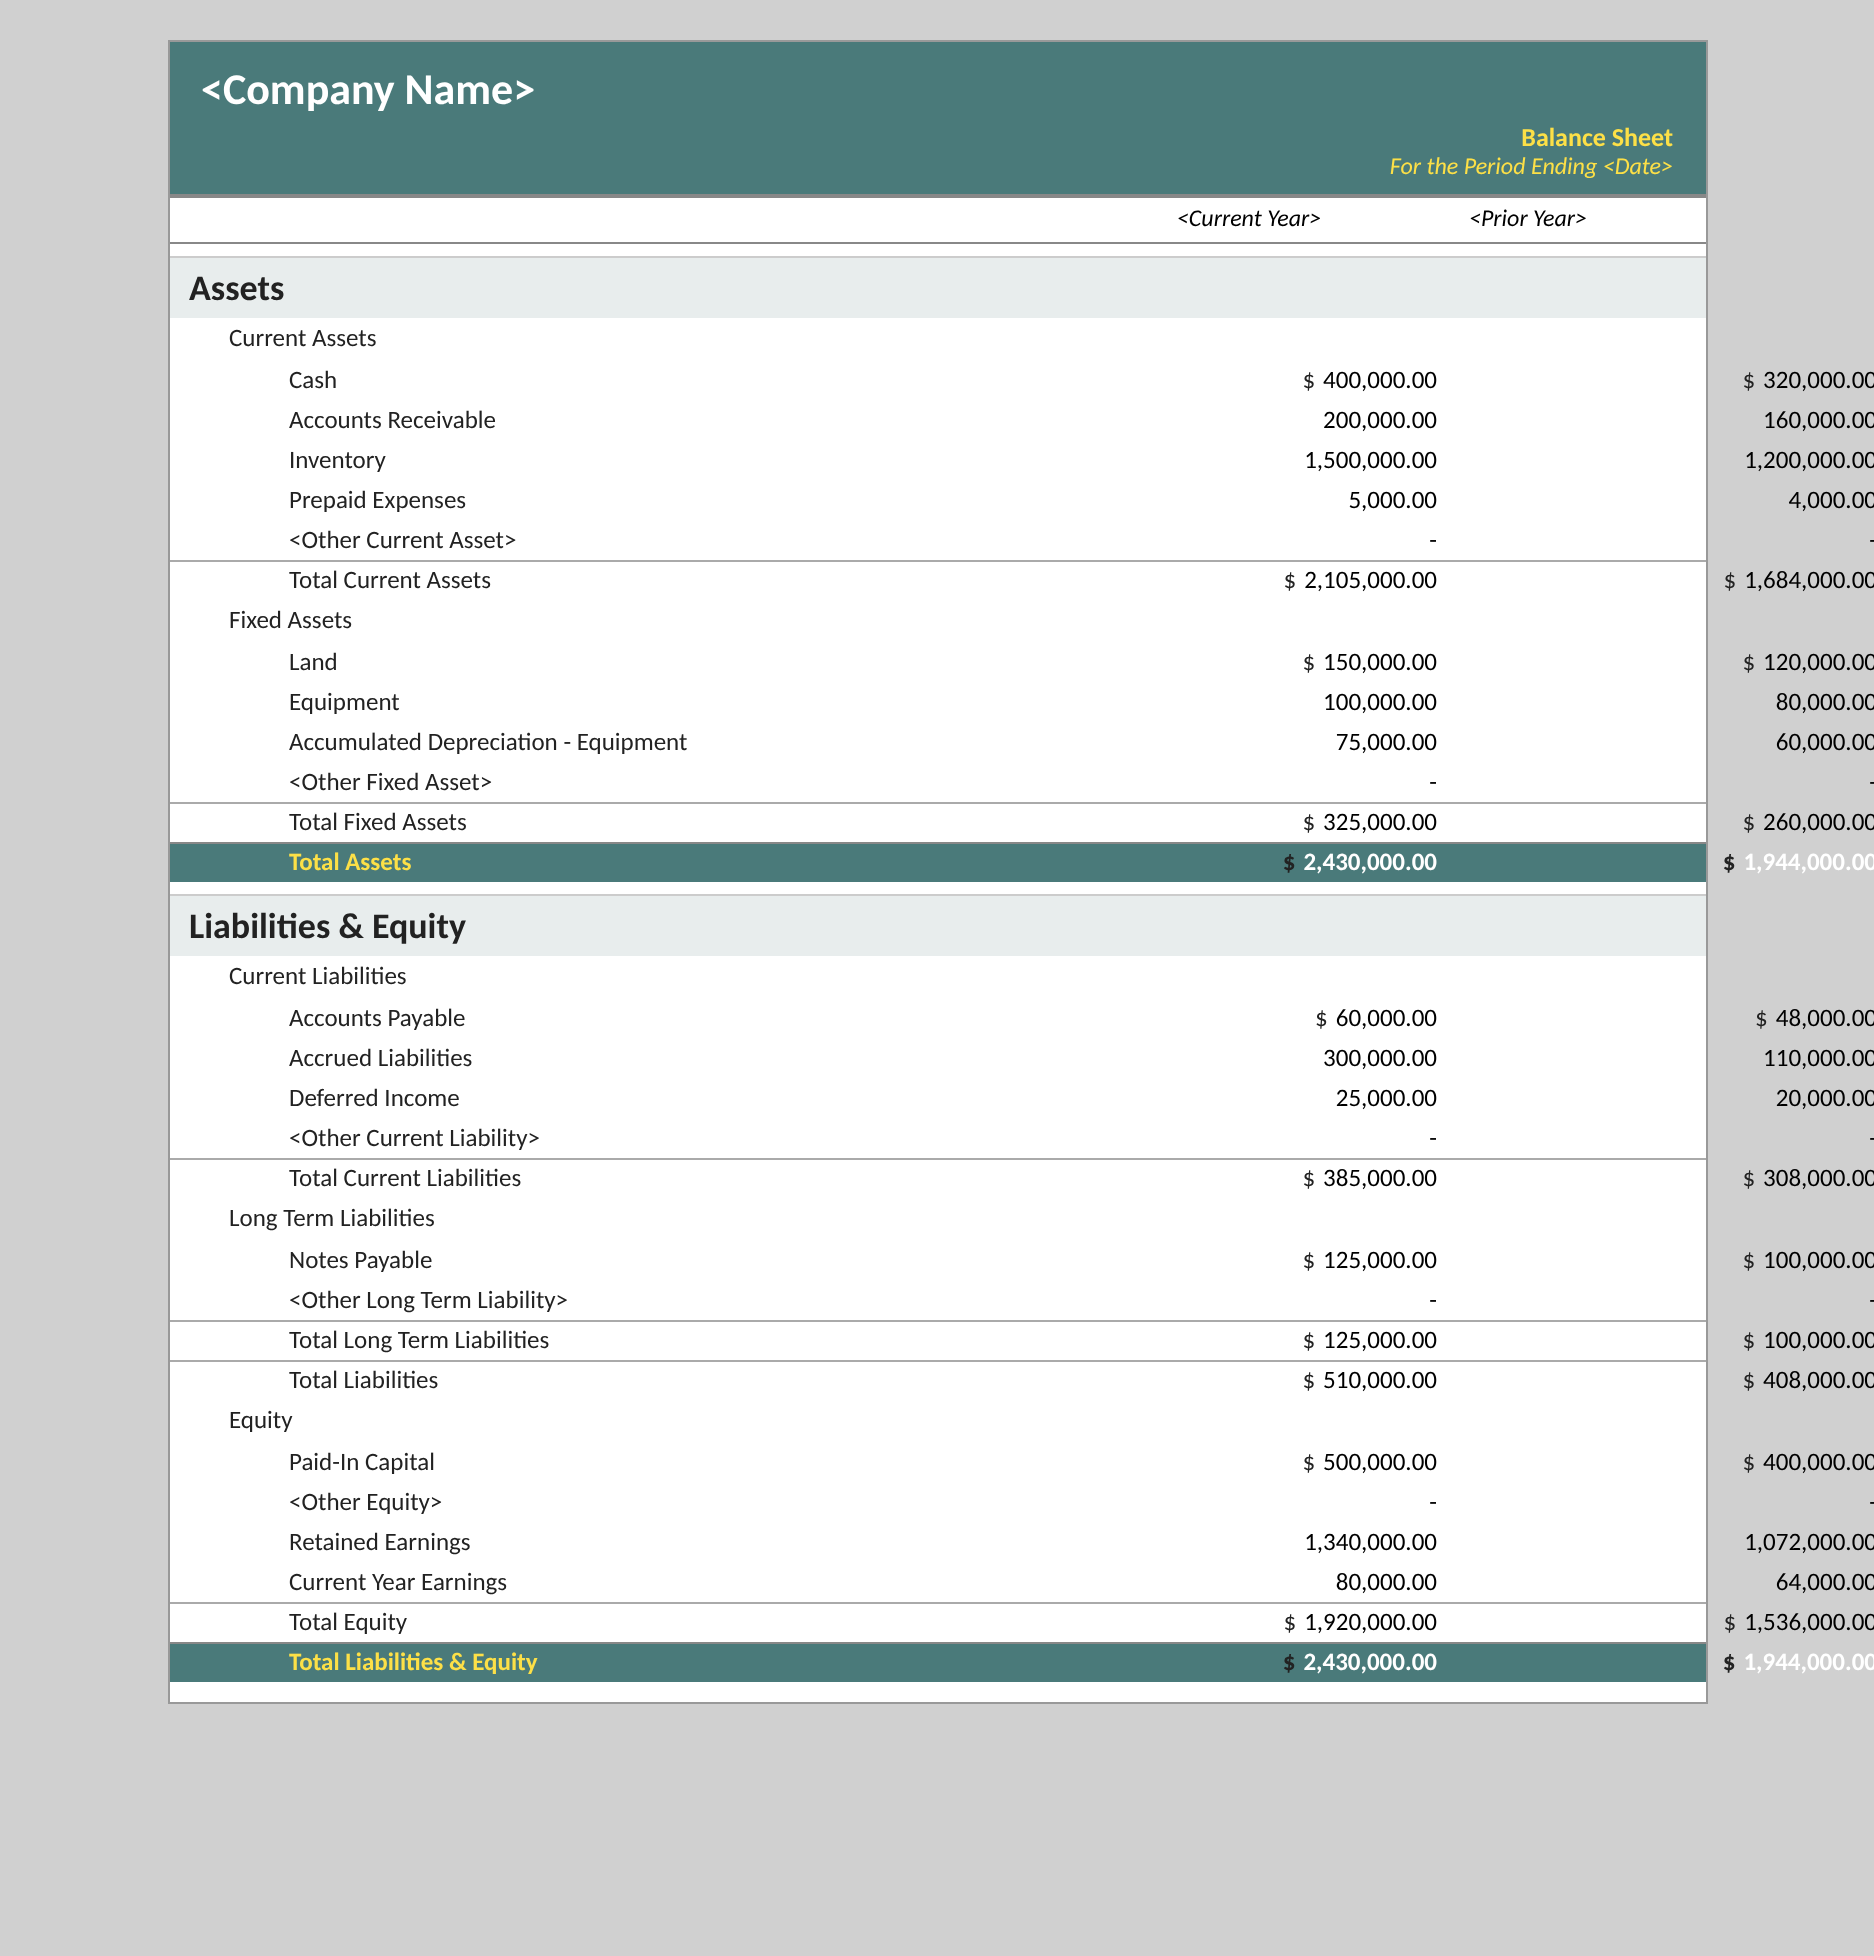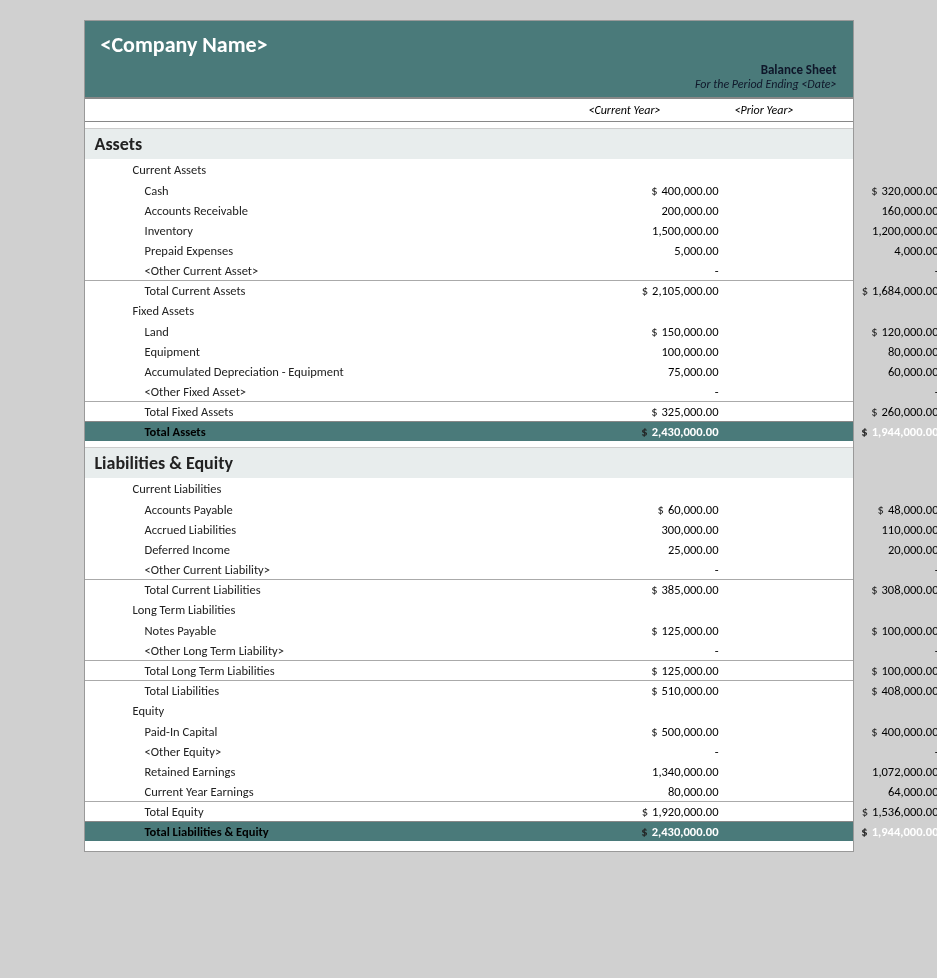--- a/index.html
+++ b/index.html
@@ -25,21 +25,21 @@
       flex-direction: column;
     }
     .company-name {
       color: #fff;
       font-size: 22px;
       font-weight: bold;
       font-style: normal;
     }
     .header-right {
       text-align: right;
-      color: #0f172a;
+      color: #fde047;
       margin-top: 4px;
     }
     .header-right .doc-title {
       font-weight: bold;
       font-size: 13px;
     }
     .header-right .doc-subtitle {
       font-style: italic;
       font-size: 12px;
     }
@@ -65,21 +65,21 @@
     }
     .section-header {
       background: #e8eded;
       padding: 4px 10px;
       font-weight: bold;
       font-size: 18px;
       color: #222;
       border-top: 1px solid #ccc;
     }
     .subsection-label {
-      padding: 3px 0 3px 48px;
+      padding: 3px 0 3px 30px;
       font-size: 12.5px;
       color: #222;
     }
     .data-row {
       display: flex;
       align-items: center;
       padding: 2px 0;
       min-height: 20px;
     }
     .row-label {
@@ -110,21 +110,21 @@
     .dollar-sign {
       margin-right: 4px;
       color: #222;
     }
     .total-row {
       background: #4a7a7a;
       color: #fff;
       font-weight: bold;
       border-top: 1px solid #888;
     }
-    .total-row .row-label { color: #000000; }
+    .total-row .row-label { color: #fde047; }
     .total-row .cy-cell { color: #fff; }
     .total-row .py-cell { color: #fff; }
     .subtotal-row {
       border-top: 1px solid #aaa;
     }
     .spacer-row { height: 6px; }
   </style>
 </head>
 <body>
 

